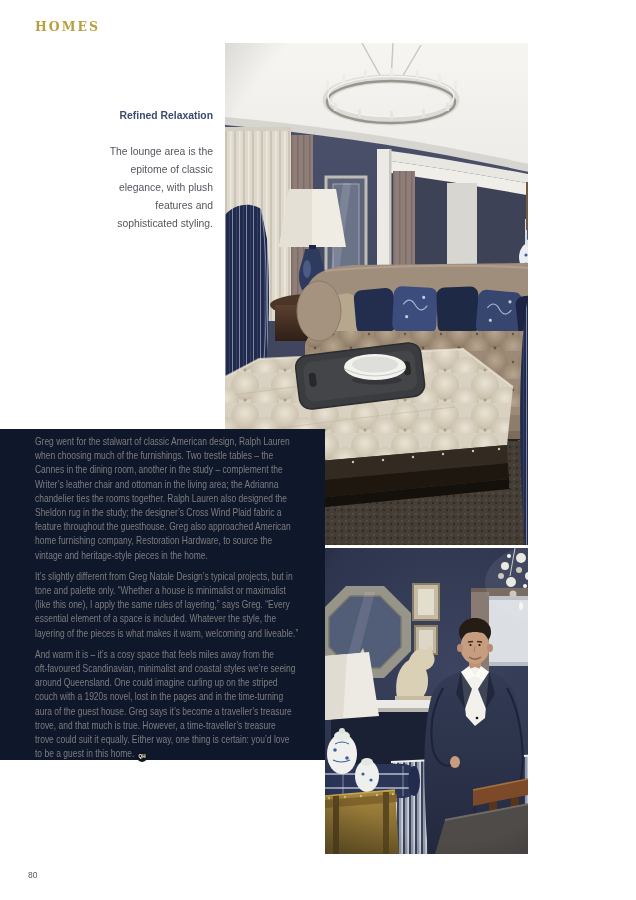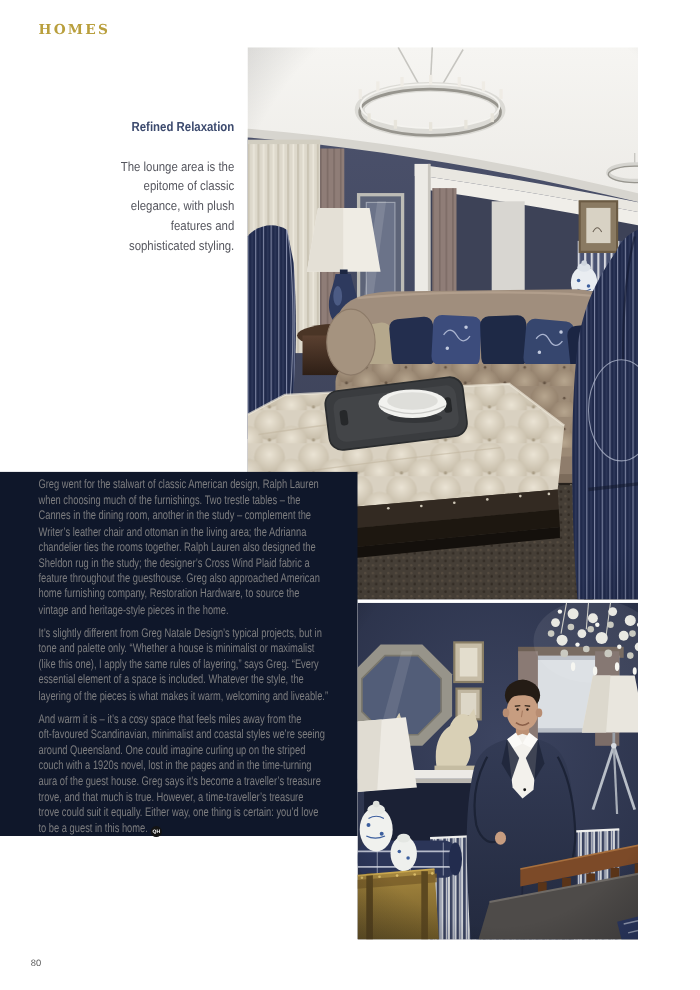--- a/index.html
+++ b/index.html
@@ -1,16 +1,16 @@
 <!DOCTYPE html>
 <html><head>
 <meta charset="utf-8">
 <style>
   html,body{margin:0;padding:0;background:#ffffff;}
-  .page{position:relative;width:580px;height:900px;background:#fff;overflow:hidden;
+  .page{position:relative;width:528px;height:900px;background:#fff;overflow:hidden;
         font-family:"Liberation Sans",sans-serif;}
   .section-label{position:absolute;left:35px;top:19px;
         font-family:"DejaVu Serif",serif;font-weight:bold;font-size:12.5px;
         letter-spacing:2px;color:#b99f3d;}
   figure{margin:0;padding:0;}
   figure svg{display:block;width:100%;height:100%;}
   .photo-lounge{position:absolute;left:225px;top:43px;width:411px;height:502px;}
   .photo-portrait{position:absolute;left:325px;top:548px;width:268px;height:306px;}
   .caption{position:absolute;left:0;top:88px;width:213px;text-align:right;
         font-size:11.8px;line-height:18px;color:#55565e;white-space:pre-line;

